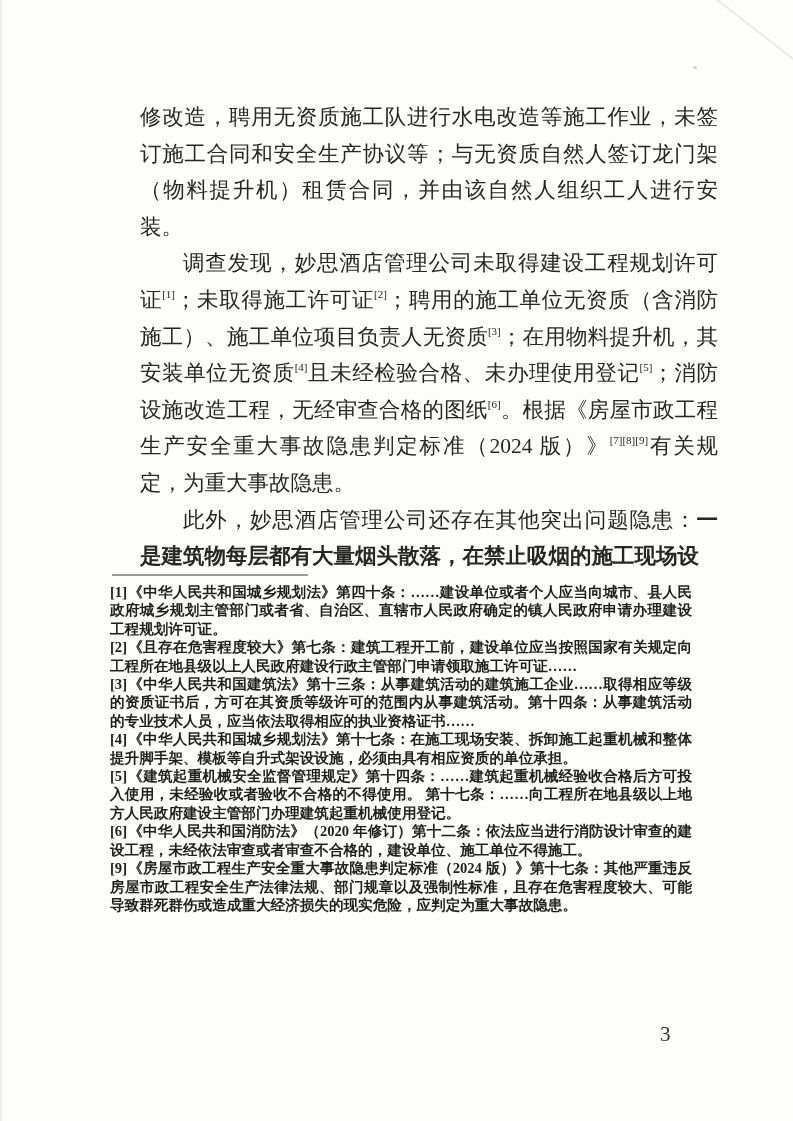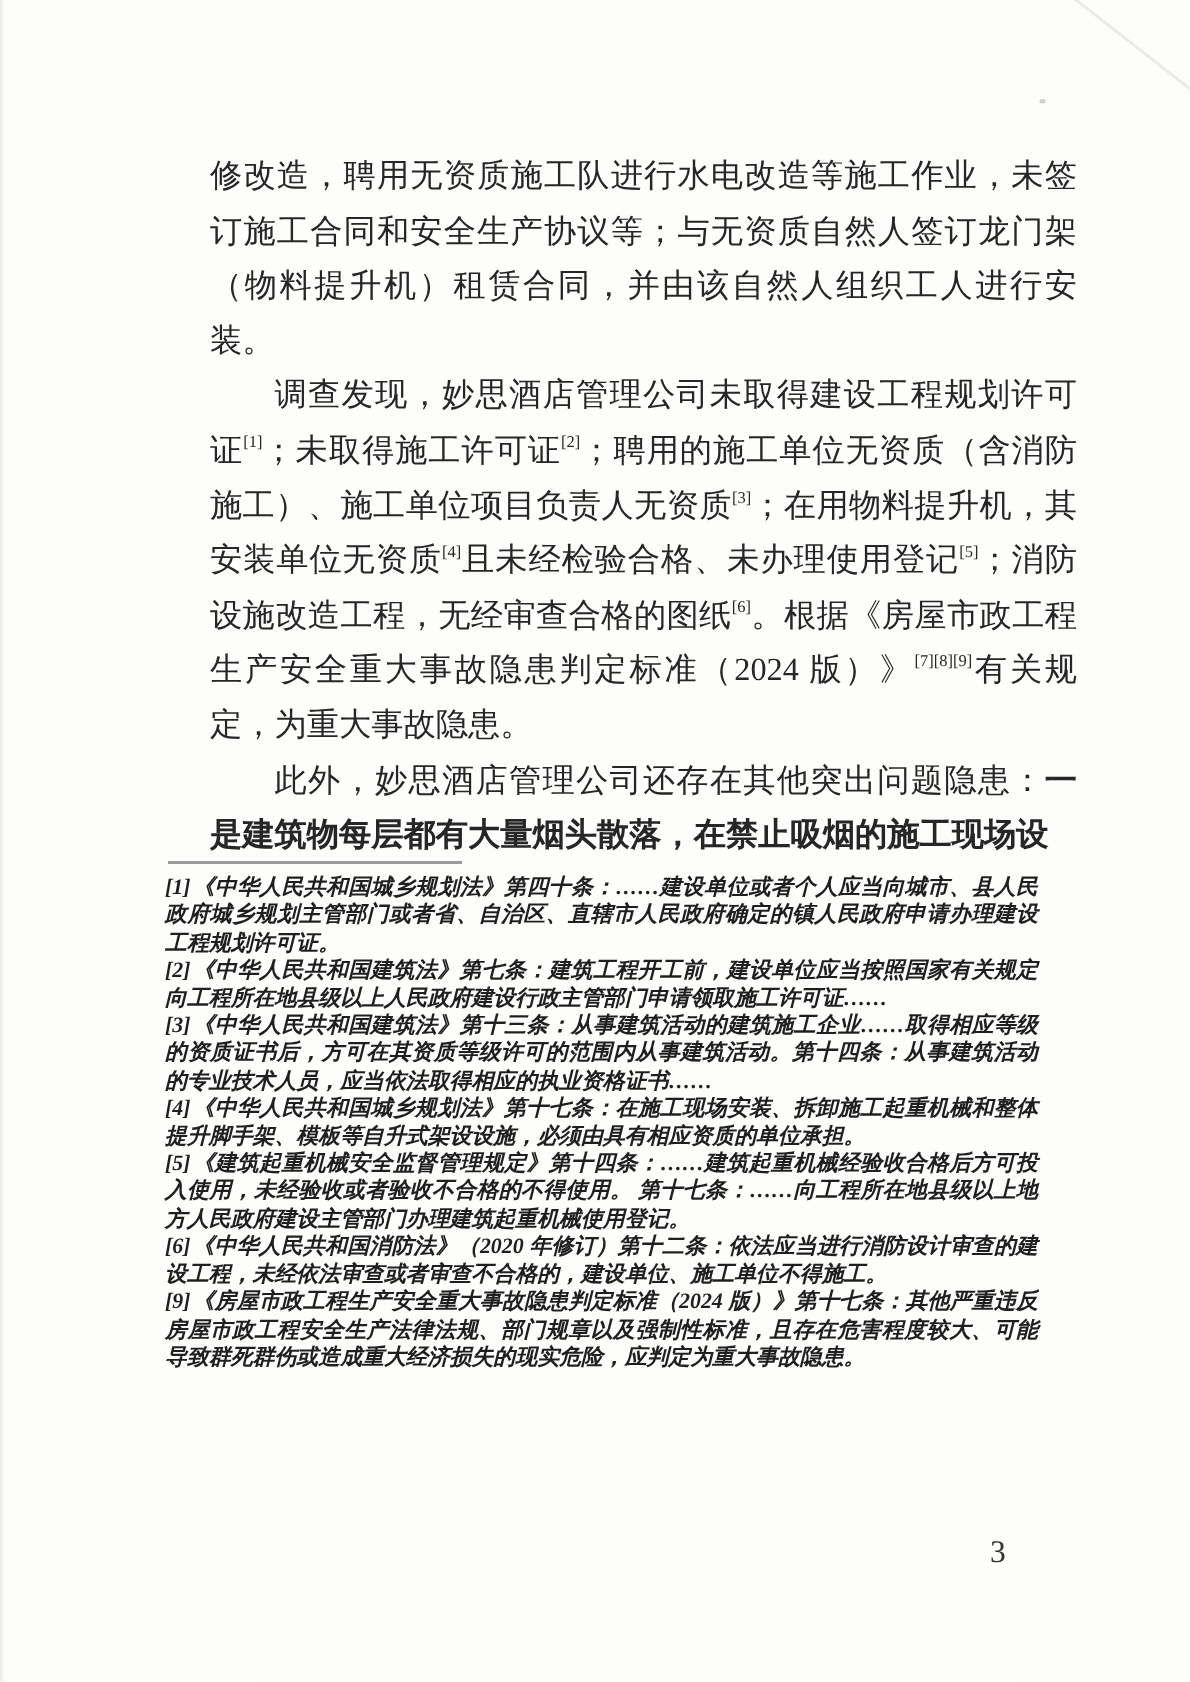--- a/index.html
+++ b/index.html
@@ -47,21 +47,20 @@
   .footnote-sep {
     position: absolute; left: 112px; top: 574px;
     width: 196px; height: 2px;
     background: #9c9c9c;
   }
   .footnotes {
     position: absolute; left: 110px; top: 583px; width: 582px;
     font-size: 14.6px; line-height: 18.4px;
     color: #1f1f1f; font-weight: 600;
     text-align: justify;
-    font-style: italic;
   }
   .footnote { margin: 0; }
   .fn-marker { margin-right: 1px; }
   .page-number {
     position: absolute; left: 660px; top: 1022px;
     font-size: 21px; color: #333333;
     font-weight: normal;
   }
 </style>
 </head>
@@ -75,21 +74,21 @@
   <div class="body-text">
       <div class="para"><span>修改造，聘用无资质施工队进行水电改造等施工作业，未签订施工合同和安全生产协议等；与无资质自然人签订龙门架（物料提升机）租赁合同，并由该自然人组织工人进行安装。</span></div>
       <div class="para indent"><span>调查发现，妙思酒店管理公司未取得建设工程规划许可证</span><sup>[1]</sup><span>；未取得施工许可证</span><sup>[2]</sup><span>；聘用的施工单位无资质（含消防施工）、施工单位项目负责人无资质</span><sup>[3]</sup><span>；在用物料提升机，其安装单位无资质</span><sup>[4]</sup><span>且未经检验合格、未办理使用登记</span><sup>[5]</sup><span>；消防设施改造工程，无经审查合格的图纸</span><sup>[6]</sup><span>。根据《房屋市政工程生产安全重大事故隐患判定标准（2024 版）》</span><sup>[7][8][9]</sup><span>有关规定，为重大事故隐患。</span></div>
       <div class="para indent"><span>此外，妙思酒店管理公司还存在其他突出问题隐患：</span><span class="bold">一是建筑物每层都有大量烟头散落，在禁止吸烟的施工现场设</span></div>
     </div>
 
   <div class="footnote-sep"></div>
 
   <div class="footnotes">
       <div class="footnote"><span class="fn-marker">[1]</span><span>《中华人民共和国城乡规划法》第四十条：……建设单位或者个人应当向城市、县人民政府城乡规划主管部门或者省、自治区、直辖市人民政府确定的镇人民政府申请办理建设工程规划许可证。</span></div>
-      <div class="footnote"><span class="fn-marker">[2]</span><span>《中华人民共和国建筑法》第七条：建筑工程开工前，建设单位应当按照国家有关规定向工程所在地县级以上人民政府建设行政主管部门申请领取施工许可证……</span></div>
+      <div class="footnote"><span class="fn-marker">[2]</span><span>《且存在危害程度较大》第七条：建筑工程开工前，建设单位应当按照国家有关规定向工程所在地县级以上人民政府建设行政主管部门申请领取施工许可证……</span></div>
       <div class="footnote"><span class="fn-marker">[3]</span><span>《中华人民共和国建筑法》第十三条：从事建筑活动的建筑施工企业……取得相应等级的资质证书后，方可在其资质等级许可的范围内从事建筑活动。第十四条：从事建筑活动的专业技术人员，应当依法取得相应的执业资格证书……</span></div>
       <div class="footnote"><span class="fn-marker">[4]</span><span>《中华人民共和国城乡规划法》第十七条：在施工现场安装、拆卸施工起重机械和整体提升脚手架、模板等自升式架设设施，必须由具有相应资质的单位承担。</span></div>
       <div class="footnote"><span class="fn-marker">[5]</span><span>《建筑起重机械安全监督管理规定》第十四条：……建筑起重机械经验收合格后方可投入使用，未经验收或者验收不合格的不得使用。 第十七条：……向工程所在地县级以上地方人民政府建设主管部门办理建筑起重机械使用登记。</span></div>
       <div class="footnote"><span class="fn-marker">[6]</span><span>《中华人民共和国消防法》（2020 年修订）第十二条：依法应当进行消防设计审查的建设工程，未经依法审查或者审查不合格的，建设单位、施工单位不得施工。</span></div>
       <div class="footnote"><span class="fn-marker">[9]</span><span>《房屋市政工程生产安全重大事故隐患判定标准（2024 版）》第十七条：其他严重违反房屋市政工程安全生产法律法规、部门规章以及强制性标准，且存在危害程度较大、可能导致群死群伤或造成重大经济损失的现实危险，应判定为重大事故隐患。</span></div>
     </div>
 
   <div class="page-number">3</div>
 </div>
 

